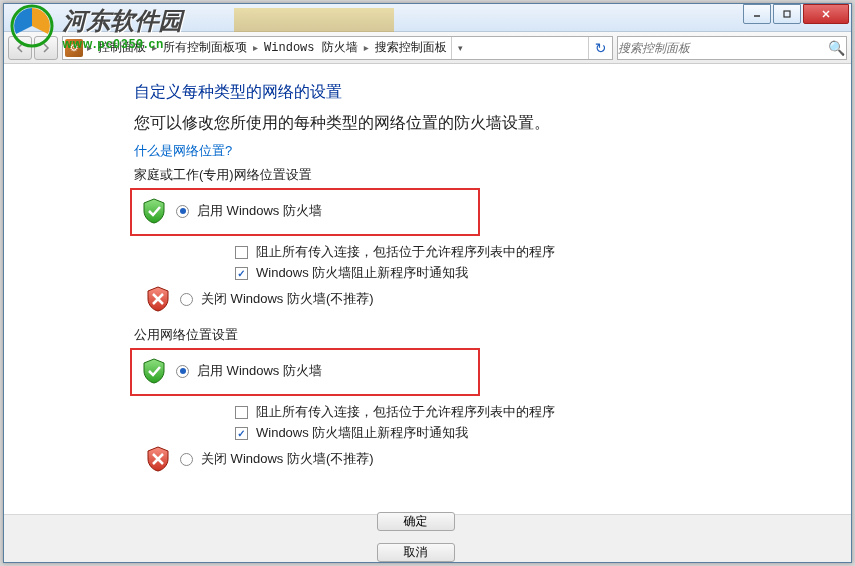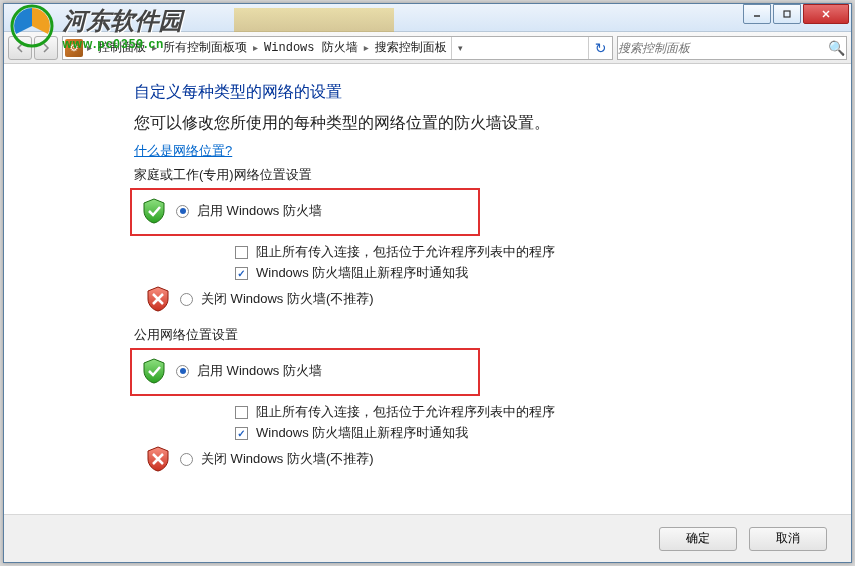--- a/index.html
+++ b/index.html
@@ -32,37 +32,37 @@
 .bc-refresh { width: 24px; height: 22px; border-left: 1px solid #ccc; display: flex; align-items: center; justify-content: center; color: #2060c0; font-size: 14px; margin-left: auto; }
 .bc-down { width: 18px; border-left: 1px solid #ccc; display: flex; align-items: center; justify-content: center; color: #555; font-size: 9px; height: 22px; }
 .search-wrap { width: 230px; height: 24px; background: #fff; border: 1px solid #b0b0b0; display: flex; align-items: center; padding: 0 0; }
 .search-input { flex: 1; border: none; outline: none; font-size: 12px; color: #888; font-style: italic; }
 .search-icon { color: #2060c0; font-size: 14px; }
 
 
 .content { padding: 18px 0 0 130px; }
 .page-title { font-size: 16px; color: #003399; margin-bottom: 10px; }
 .page-desc { font-size: 16px; color: #222; margin-bottom: 8px; }
-.link { font-size: 13px; color: #0066cc; margin-bottom: 6px; display: block; text-decoration: underline; }
+.link { font-size: 13px; color: #0066cc; margin-bottom: 6px; display: block; }
 
 .section-label { font-size: 13px; color: #222; margin-bottom: 4px; }
 .redbox { border: 2px solid #e03030; padding: 4px 8px 6px 8px; margin-left: -4px; margin-bottom: 4px; display: inline-block; min-width: 350px; }
 .option-row { display: flex; align-items: center; gap: 8px; margin: 3px 0; }
 .option-indent { margin-left: 70px; padding-left: 31px; }
 .shield { width: 28px; height: 28px; display: flex; align-items: center; justify-content: center; }
 .shield-green svg path.s-body { fill: url(#greenGrad); }
 .shield-red svg path.s-body { fill: url(#redGrad); }
 .radio { width: 13px; height: 13px; border-radius: 50%; border: 1px solid #888; background: #fff; display: inline-flex; align-items: center; justify-content: center; }
 .radio.checked::after { content: ""; width: 6px; height: 6px; background: #2060c0; border-radius: 50%; }
 .checkbox { width: 13px; height: 13px; border: 1px solid #888; background: #fff; display: inline-flex; align-items: center; justify-content: center; font-size: 10px; color: #2060c0; font-weight: bold; }
 .opt-label { font-size: 13px; color: #222; }
 .section-gap { height: 10px; }
 
 
-.footer { position: absolute; bottom: 0; left: 0; right: 0; height: 48px; background: #f0f0f0; border-top: 1px solid #d8d8d8; display: flex; align-items: center; justify-content: flex-end; padding-right: 24px; gap: 12px; }
+.footer { position: absolute; bottom: 0; left: 0; right: 0; height: 48px; background: #f0f0f0; border-top: 1px solid #d8d8d8; display: flex; align-items: center; justify-content: flex-end; padding-right: 24px; gap: 12px; flex-direction: column; }
 .btn { min-width: 78px; height: 24px; background: linear-gradient(#f8f8f8, #e4e4e4); border: 1px solid #a8a8a8; border-radius: 3px; font-size: 12px; display: flex; align-items: center; justify-content: center; }
 
 svg.shield-svg { width: 28px; height: 28px; }
 </style>
 </head>
 <body>
 
 <svg width="0" height="0" style="position:absolute">
   <defs>
     <linearGradient id="greenGrad" x1="0" y1="0" x2="0" y2="1">

